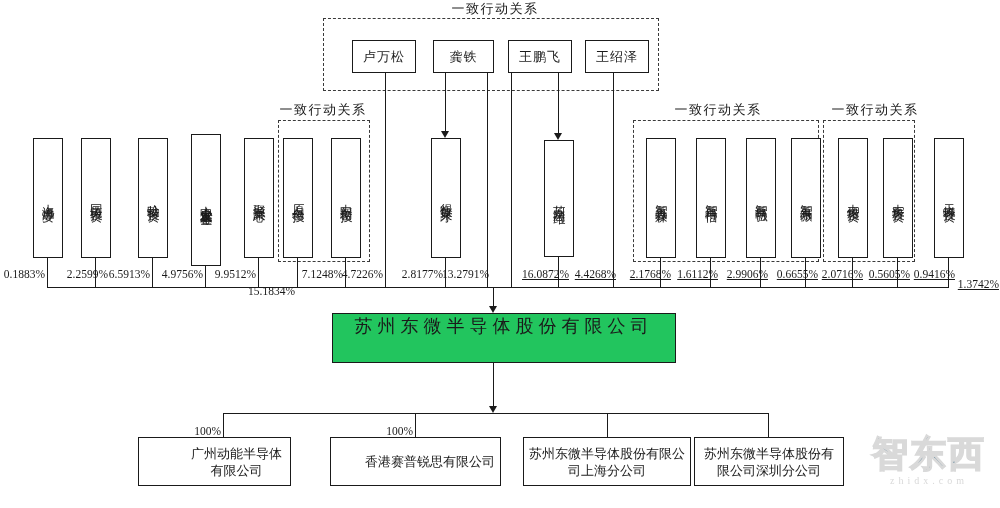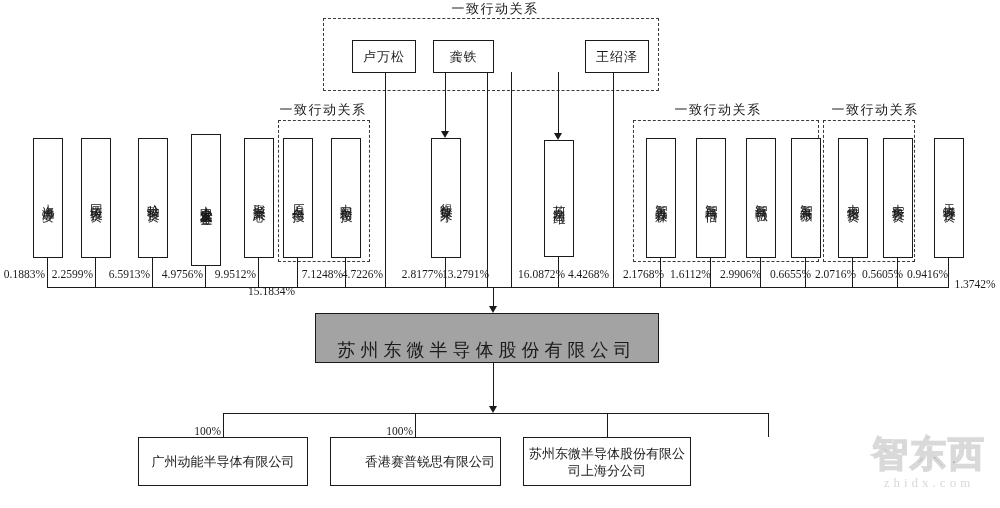--- a/index.html
+++ b/index.html
@@ -11,49 +11,52 @@
   .hline{position:absolute;height:1px;background:#1a1a1a;z-index:1;}
   .dashedbox{position:absolute;border:1px dashed #3a3a3a;z-index:1;}
   .pbox{position:absolute;border:1px solid #1a1a1a;background:#fff;z-index:2;
     display:flex;align-items:center;justify-content:center;font-size:13px;letter-spacing:1px;}
   .vbox{position:absolute;border:1px solid #1a1a1a;background:#fff;z-index:2;
     display:flex;align-items:center;justify-content:center;}
   .vbox span{writing-mode:vertical-lr;text-orientation:upright;font-size:12.5px;letter-spacing:2px;line-height:1;}
   .vbox.tall span{letter-spacing:1px;}
   .pct{position:absolute;font-size:11.5px;height:14px;line-height:14px;z-index:2;white-space:nowrap;}
   .pct.l{text-align:right;}
-  .pct.r{text-align:center;}
+  .pct.r{text-align:right;text-decoration:underline;}
   .glabel{position:absolute;font-size:13px;letter-spacing:1.5px;text-align:center;z-index:2;height:16px;line-height:16px;}
   .arrow{position:absolute;width:0;height:0;border-left:4px solid transparent;border-right:4px solid transparent;border-top:7px solid #1a1a1a;z-index:1;}
-  .company{position:absolute;left:315px;top:313px;width:342px;height:48px;border:1px solid #1a1a1a;background:#a3a3a3;z-index:2;
-    display:flex;align-items:flex-end;justify-content:center;font-size:18px;letter-spacing:5px;}
+  .company{position:absolute;left:332px;top:313px;width:342px;height:48px;border:1px solid #1a1a1a;background:#22c55e;z-index:2;
+    display:flex;align-items:flex-start;justify-content:center;font-size:18px;letter-spacing:5px;}
   .sub{position:absolute;top:437px;height:49px;border:1px solid #1a1a1a;background:#fff;z-index:2;
     display:flex;align-items:center;justify-content:center;text-align:center;font-size:13px;line-height:17px;padding:0 4px;box-sizing:border-box;}
   .wm{position:absolute;left:858px;top:434px;width:142px;z-index:0;text-align:center;user-select:none;}
   .wm .brand{font-size:36px;font-weight:bold;letter-spacing:2px;color:#0c4a6e;-webkit-text-stroke:1.5px #d9d9d9;line-height:40px;}
-  .wm .domain{font-size:13px;letter-spacing:4px;color:#d9d9d9;margin-top:1px;}
+  .wm .domain{font-size:10px;letter-spacing:4px;color:#d9d9d9;margin-top:1px;}
 </style>
 </head>
 <body>
 
 <div id="stage">
 
   <div class="wm">
     <div class="brand">智东西</div>
     <div class="domain">zhidx.com</div>
   </div>
 
   <div class="glabel" style="left:420px;top:1px;width:150px;">一致行动关系</div>
   <div class="dashedbox" style="left:323px;top:18px;width:334px;height:71px;"></div>
 
   <div class="pbox" style="left:352px;top:40px;width:62px;height:31px;">
     <span>卢万松</span>
   </div>
   <div class="pbox" style="left:433px;top:40px;width:59px;height:31px;">
     <span>龚铁</span>
+  </div>
+  <div class="pbox" style="left:508px;top:40px;width:62px;height:31px;">
+    <span>王鹏飞</span>
   </div>
   <div class="pbox" style="left:585px;top:40px;width:62px;height:31px;">
     <span>王绍泽</span>
   </div>
 
   <div class="vline" style="left:385px;top:72px;height:215px;"></div>
   <div class="vline" style="left:487px;top:72px;height:215px;"></div>
   <div class="vline" style="left:511px;top:72px;height:215px;"></div>
   <div class="vline" style="left:613px;top:72px;height:215px;"></div>
   <div class="vline" style="left:445px;top:72px;height:59px;"></div>
@@ -128,21 +131,21 @@
   <div class="vline" style="left:558px;top:255px;height:32px;"></div>
   <div class="vline" style="left:660px;top:256px;height:31px;"></div>
   <div class="vline" style="left:710px;top:256px;height:31px;"></div>
   <div class="vline" style="left:760px;top:256px;height:31px;"></div>
   <div class="vline" style="left:805px;top:256px;height:31px;"></div>
   <div class="vline" style="left:852px;top:256px;height:31px;"></div>
   <div class="vline" style="left:897px;top:256px;height:31px;"></div>
   <div class="vline" style="left:948px;top:256px;height:31px;"></div>
 
   <div class="pct l" style="left:0px;top:267px;width:45px;">0.1883%</div>
-  <div class="pct l" style="left:38px;top:267px;width:55px;">2.2599%</div>
+  <div class="pct l" style="left:38px;top:267px;width:55px;padding-left:15px;">2.2599%</div>
   <div class="pct l" style="left:95px;top:267px;width:55px;font-family:Liberation Serif, serif;">6.5913%</div>
   <div class="pct l" style="left:148px;top:267px;width:55px;">4.9756%</div>
   <div class="pct l" style="left:201px;top:267px;width:55px;">9.9512%</div>
   <div class="pct l" style="left:240px;top:284px;width:55px;">15.1834%</div>
   <div class="pct l" style="left:288px;top:267px;width:55px;">7.1248%</div>
   <div class="pct l" style="left:328px;top:267px;width:55px;">4.7226%</div>
   <div class="pct l" style="left:388px;top:267px;width:55px;">2.8177%</div>
   <div class="pct l" style="left:434px;top:267px;width:55px;">13.2791%</div>
   <div class="pct r" style="left:514px;top:267px;width:55px;">16.0872%</div>
   <div class="pct r" style="left:561px;top:267px;width:55px;">4.4268%</div>
@@ -167,23 +170,26 @@
   <div class="arrow" style="left:489px;top:406px;"></div>
   <div class="hline" style="left:223px;top:413px;width:546px;"></div>
   <div class="vline" style="left:223px;top:413px;height:24px;"></div>
   <div class="vline" style="left:415px;top:413px;height:24px;"></div>
   <div class="vline" style="left:607px;top:413px;height:24px;"></div>
   <div class="vline" style="left:768px;top:413px;height:24px;"></div>
 
   <div class="pct l" style="left:166px;top:424px;width:55px;">100%</div>
   <div class="pct l" style="left:358px;top:424px;width:55px;">100%</div>
 
-  <div class="sub" style="left:138px;width:170px;">
+  <div class="sub" style="left:138px;width:153px;padding-left:48px;">
     <span>广州动能半导体有限公司</span>
   </div>
   <div class="sub" style="left:330px;width:171px;padding-left:33px;">
     <span>香港赛普锐思有限公司</span>
   </div>
   <div class="sub" style="left:523px;width:168px;">
     <span>苏州东微半导体股份有限公司上海分公司</span>
   </div>
+  <div class="sub" style="left:694px;width:150px;">
+    <span>苏州东微半导体股份有限公司深圳分公司</span>
+  </div>
 
 </div>
 
 </body></html>

